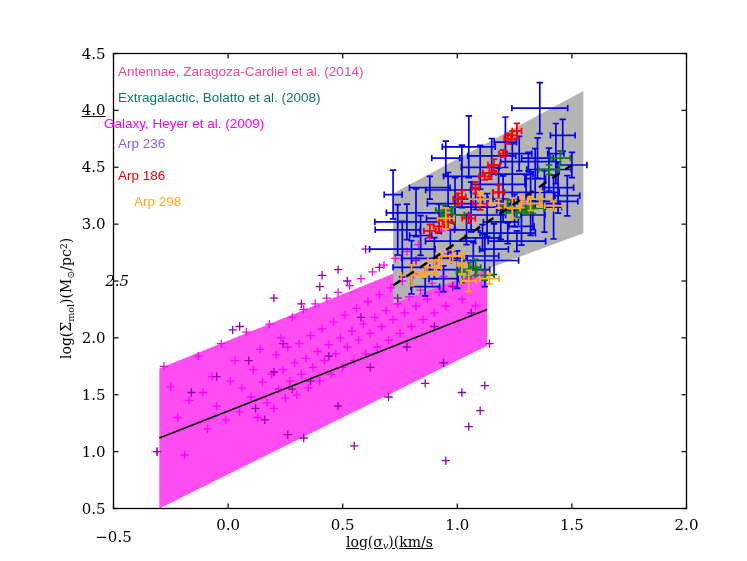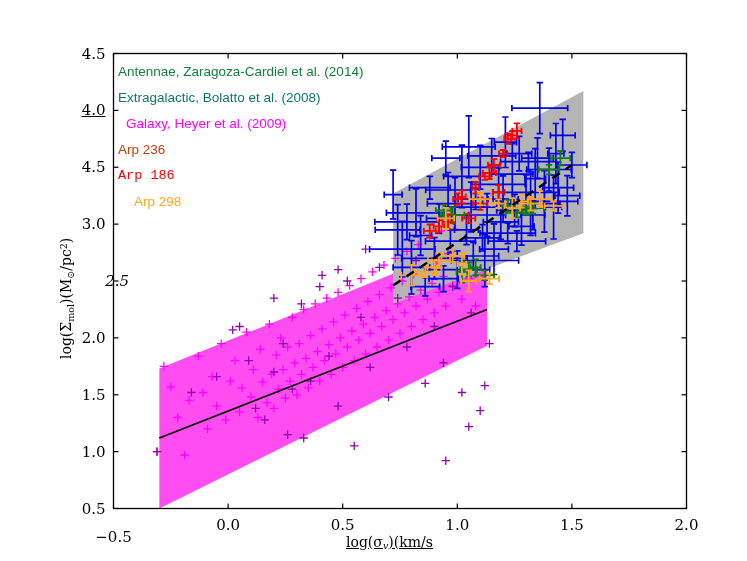--- a/index.html
+++ b/index.html
@@ -323,25 +323,25 @@
         <line x1="113.5" y1="53.5" x2="118.5" y2="53.5" stroke="#000" stroke-width="1.2"></line>
         <line x1="686.5" y1="53.5" x2="681.5" y2="53.5" stroke="#000" stroke-width="1.2"></line>
       </g>
       <defs>
         <clipPath id="axclip">
           <rect x="113.5" y="53.5" width="573" height="455"></rect>
         </clipPath>
       </defs>
     </svg>
   <div id="legend-layer">
-      <div class="legend-entry" style="left: 118px; top: 64px; color: #15803d;">Antennae, Zaragoza-Cardiel et al. (2014)</div>
+      <div class="legend-entry" style="left: 118px; top: 64px; color: #ec4899;">Antennae, Zaragoza-Cardiel et al. (2014)</div>
       <div class="legend-entry" style="left: 118px; top: 90px; color: #0f766e;">Extragalactic, Bolatto et al. (2008)</div>
-      <div class="legend-entry" style="left: 126px; top: 116px; color: rgb(255, 0, 255);">Galaxy, Heyer et al. (2009)</div>
-      <div class="legend-entry" style="left: 118px; top: 142px; color: #c2410c;">Arp 236</div>
-      <div class="legend-entry" style="left: 118px; top: 168px; color: rgb(250, 0, 0); font-family: Liberation Mono, monospace;">Arp 186</div>
+      <div class="legend-entry" style="left: 104px; top: 116px; color: rgb(255, 0, 255);">Galaxy, Heyer et al. (2009)</div>
+      <div class="legend-entry" style="left: 118px; top: 136px; color: #8b5cf6;">Arp 236</div>
+      <div class="legend-entry" style="left: 118px; top: 168px; color: rgb(250, 0, 0);">Arp 186</div>
       <div class="legend-entry" style="left: 134px; top: 194px; color: rgb(255, 168, 30);">Arp 298</div>
     </div>
   <div id="xticks-layer">
       <div class="tick-label xtick" style="left: 113.5px; top: 515.5px; margin-top: 12px;">−0.5</div>
       <div class="tick-label xtick" style="left: 228.1px; top: 515.5px;">0.0</div>
       <div class="tick-label xtick" style="left: 342.7px; top: 515.5px;">0.5</div>
       <div class="tick-label xtick" style="left: 457.3px; top: 515.5px;">1.0</div>
       <div class="tick-label xtick" style="left: 571.9px; top: 515.5px;">1.5</div>
       <div class="tick-label xtick" style="left: 686.5px; top: 515.5px;">2.0</div>
     </div>

